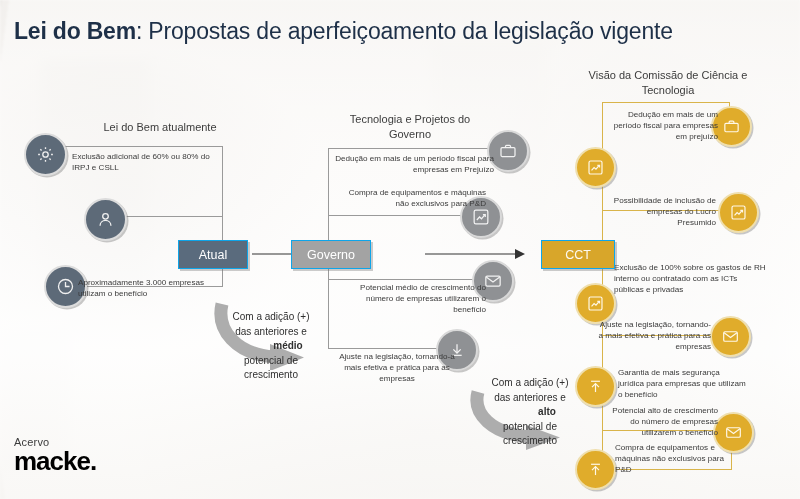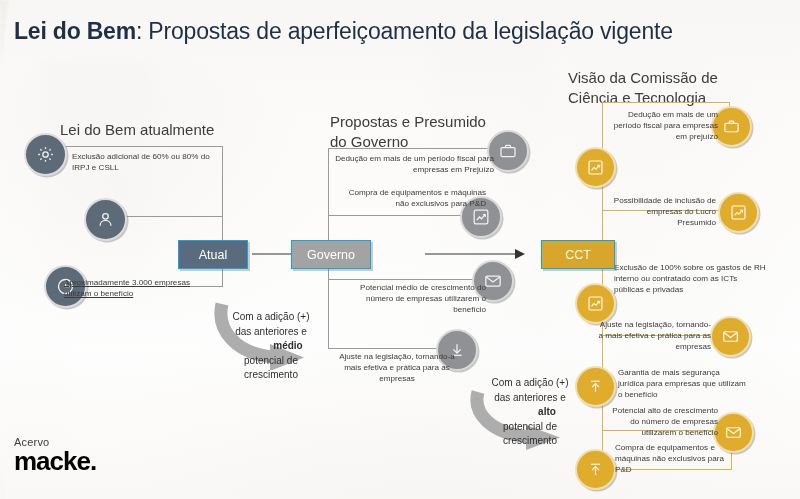--- a/index.html
+++ b/index.html
@@ -33,21 +33,21 @@
 
   
   .title{
     position:absolute;left:14px;top:18px;
     font-size:23px;color:#1e3048;letter-spacing:-.2px;white-space:nowrap;
   }
   .title b{font-weight:700;}
   .title span.rest{font-weight:400;}
 
   
-  .col-head{position:absolute;color:#3c3c3c;font-size:15px;line-height:1.35;}
+  .col-head{position:absolute;text-align:center;color:#3c3c3c;font-size:11px;line-height:1.35;}
 
   
   .pbox{
     position:absolute;display:flex;align-items:center;justify-content:center;
     font-size:12.5px;color:#ffffff;border:1px solid #0ea5e9;
     box-shadow:2px 2px 0 rgba(120,120,120,.38);
   }
   .pbox.atual{background:#5a6b7d;}
   .pbox.gov{background:#a3a3a3;}
   .pbox.cct{background:#d8a62a;color:#fdfaf2;}
@@ -132,30 +132,30 @@
   <div class="node dark" style="left:44px;top:265px;width:39px;height:39px;">
     <svg viewBox="0 0 24 24" width="21" height="21">
       <g fill="none" stroke="#f0f0f0" stroke-width="1.5">
         <circle cx="12" cy="12" r="8"></circle>
         <path d="M12 6.8V12h4.6"></path>
       </g>
     </svg>
   </div>
 
   <div class="itxt l" style="left:72px;top:152px;width:140px;">Exclusão adicional de 60% ou 80% do IRPJ e CSLL</div>
-  <div class="itxt l" style="left:64px;top:278px;width:150px;text-decoration:underline;">Aproximadamente 3.000 empresas utilizam o benefício</div>
+  <div class="itxt l" style="left:78px;top:278px;width:150px;">Aproximadamente 3.000 empresas utilizam o benefício</div>
 
   <div class="pbox atual" style="left:178px;top:240px;width:68px;height:27px;">Atual</div>
 
   <svg class="arrow-line" style="left:252px;top:245px;" width="58" height="18">
     <line x1="0" y1="9" x2="48" y2="9" stroke="#333" stroke-width="1.2"></line>
     <polygon points="48,4 58,9 48,14" fill="#333"></polygon>
   </svg>
 
-  <div class="col-head" style="left:330px;top:112px;width:160px;">Propostas e Presumido do Governo</div>
+  <div class="col-head" style="left:330px;top:112px;width:160px;">Tecnologia e Projetos do Governo</div>
 
   <div class="ln" style="left:328px;top:148px;width:1px;height:200px;"></div>
   <div class="ln" style="left:328px;top:148px;width:176px;height:1px;"></div>
   <div class="ln" style="left:328px;top:215px;width:150px;height:1px;"></div>
   <div class="ln" style="left:328px;top:279px;width:162px;height:1px;"></div>
   <div class="ln" style="left:328px;top:348px;width:118px;height:1px;"></div>
 
   <div class="node grey" style="left:487px;top:130px;width:38px;height:38px;">
     <svg viewBox="0 0 24 24" width="20" height="20">
       <g fill="none" stroke="#f2f2f2" stroke-width="1.5">

